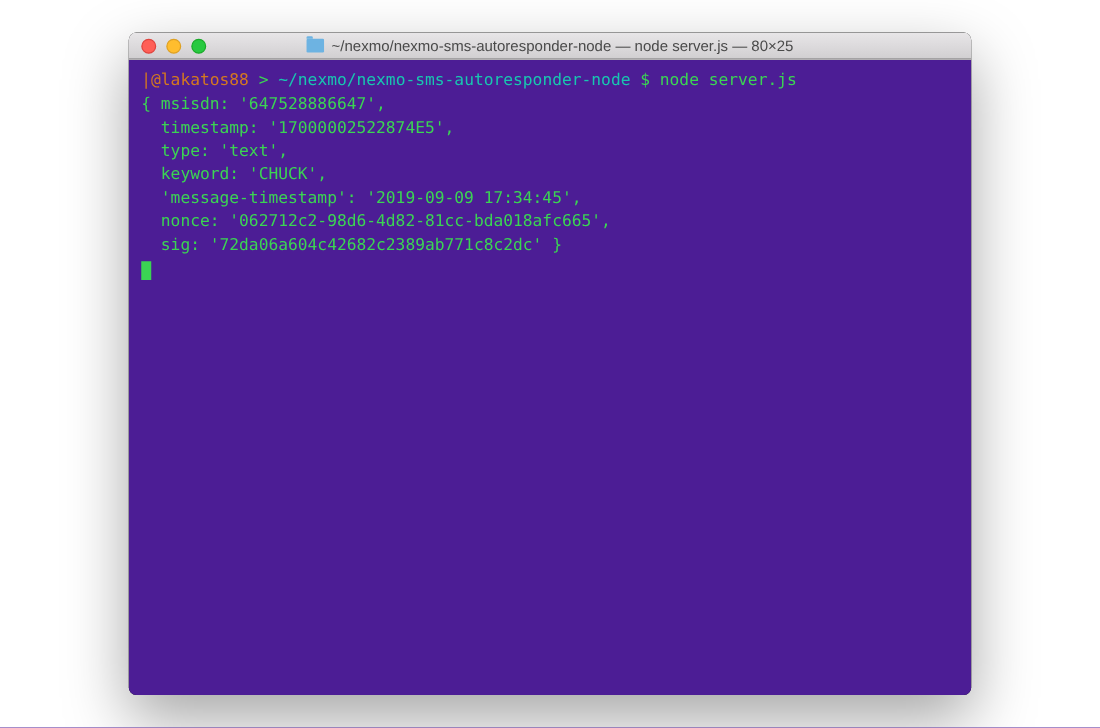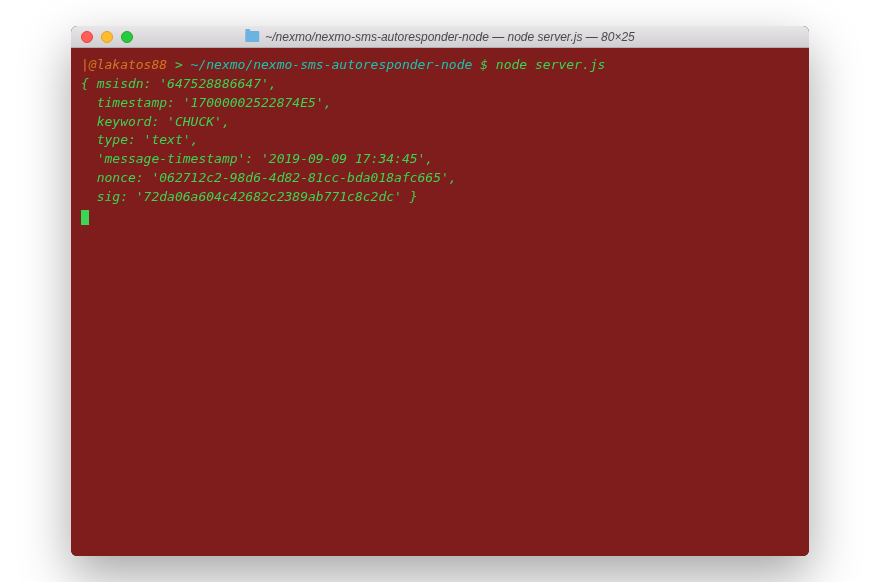--- a/index.html
+++ b/index.html
@@ -6,29 +6,28 @@
     body {
       width: 880px;
       height: 582px;
       background: #fff;
       font-family: "SF Mono", Menlo, Monaco, Consolas, monospace;
       display: flex;
       align-items: center;
       justify-content: center;
     }
     .window {
-      width: 738px;
+      width: 674px;
       height: 530px;
       border-radius: 6px;
       overflow: hidden;
       box-shadow: 0 20px 50px rgba(0,0,0,0.35);
       background: #0a0a0a;
       display: flex;
       flex-direction: column;
-      font-style: italic;
     }
     .titlebar {
       height: 22px;
       background: linear-gradient(#e8e6e8, #d1cfd1);
       border-bottom: 1px solid #b1afb1;
       display: flex;
       align-items: center;
       position: relative;
       font-family: -apple-system, BlinkMacSystemFont, "Helvetica Neue", sans-serif;
     }
@@ -68,21 +67,21 @@
       position: absolute;
       top: -2px;
       left: 0;
       width: 5px;
       height: 2px;
       background: #6db3e2;
       border-radius: 1px 1px 0 0;
     }
     .terminal {
       flex: 1;
-      background: #7f1d1d;
+      background: #4c1d95;
       padding: 8px 10px;
       font-size: 13px;
       line-height: 1.45;
       color: #3bd453;
       overflow: hidden;
     }
     .prompt-line { white-space: pre; }
     .orange { color: #d47820; }
     .cyan { color: #18c6b0; }
     .green { color: #3bd453; }
@@ -109,20 +108,20 @@
     <div class="title">
       <span class="folder-icon"></span>
       <span>~/nexmo/nexmo-sms-autoresponder-node — node server.js — 80×25</span>
     </div>
   </div>
 
   <div class="terminal">
     <div class="prompt-line"><span class="orange">|</span><span class="orange">@lakatos88</span><span class="green"> &gt; </span><span class="cyan">~/nexmo/nexmo-sms-autoresponder-node</span><span class="green"> $ </span><span class="green">node server.js</span></div>
     <div class="output-line green">{ msisdn: '647528886647',</div>
     <div class="output-line green">  timestamp: '17000002522874E5',</div>
+    <div class="output-line green">  type: 'text',</div>
     <div class="output-line green">  keyword: 'CHUCK',</div>
-    <div class="output-line green">  type: 'text',</div>
     <div class="output-line green">  'message-timestamp': '2019-09-09 17:34:45',</div>
     <div class="output-line green">  nonce: '062712c2-98d6-4d82-81cc-bda018afc665',</div>
     <div class="output-line green">  sig: '72da06a604c42682c2389ab771c8c2dc' }</div>
     <div><span class="cursor"></span></div>
   </div>
 </div>
 
 </body></html>

